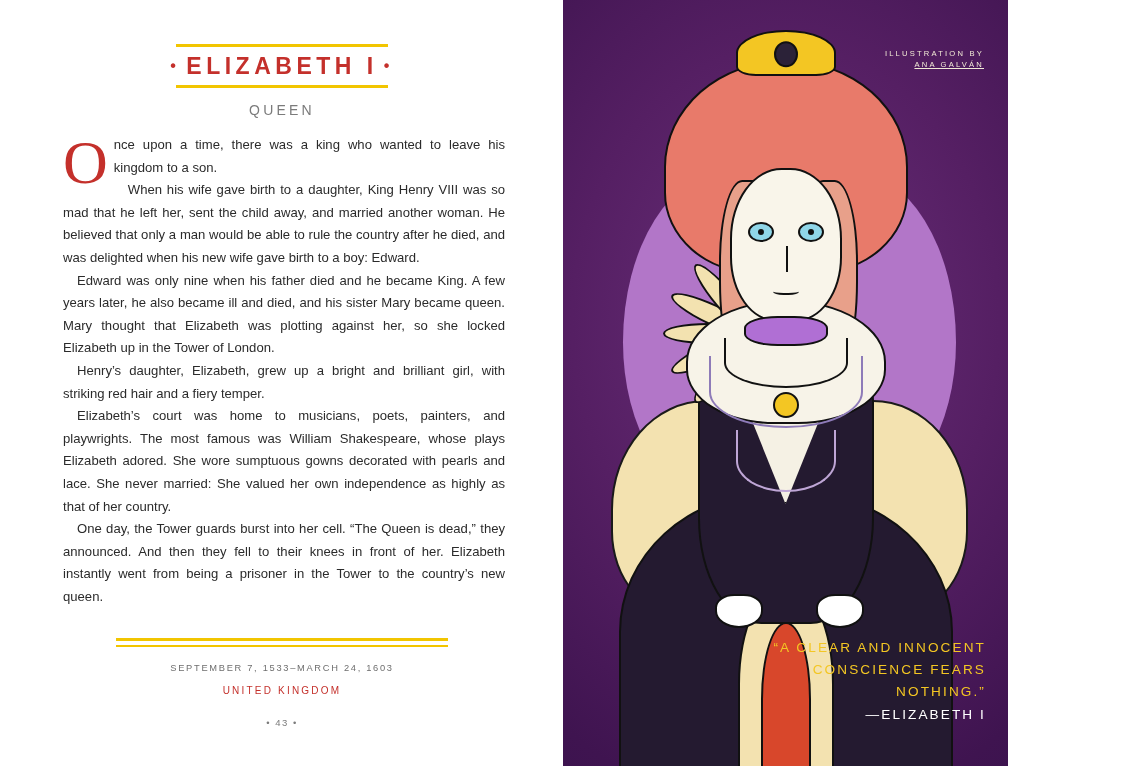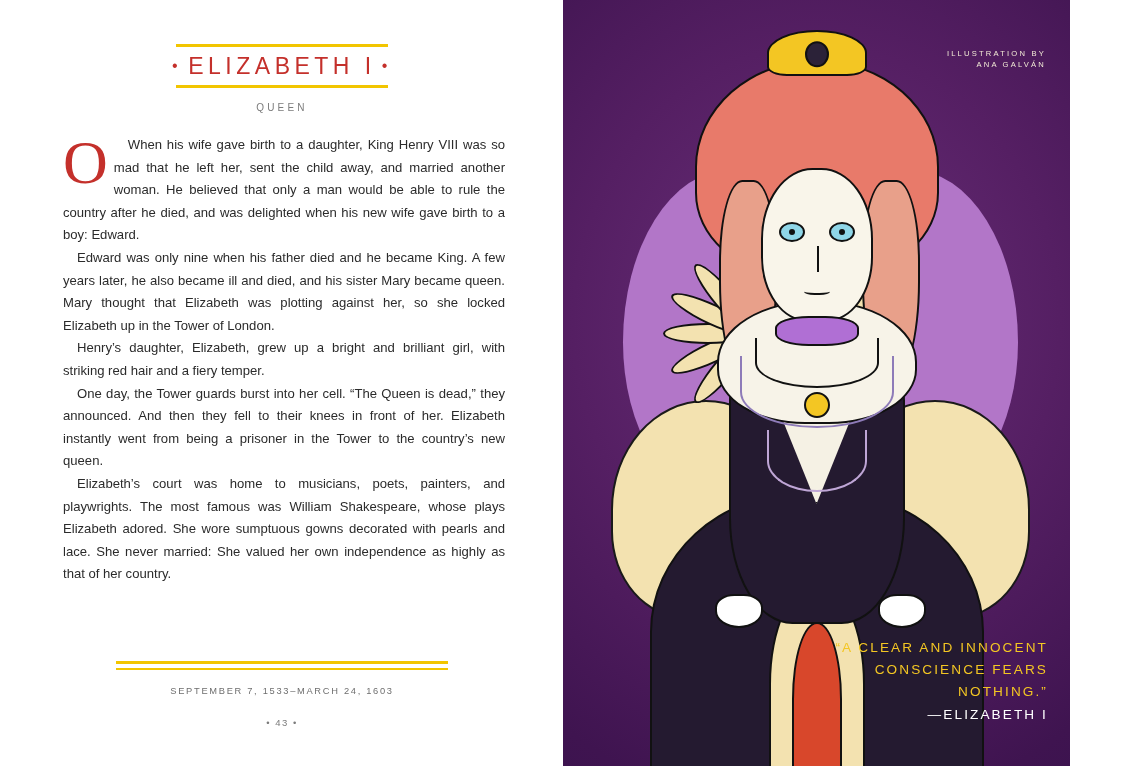--- a/index.html
+++ b/index.html
@@ -43,34 +43,34 @@
     margin: 0 auto;
   }
   .rule-top { margin-bottom: 7px; }
   .rule-bottom { margin-top: 6px; }
 
   .title-name {
     font-family: "Liberation Sans", sans-serif;
     font-size: 23px;
     letter-spacing: 4.5px;
     color: #c4302b;
-    font-weight: 400;
+    font-weight: 700;
     line-height: 1.1;
     white-space: nowrap;
   }
   .title-name .dot {
     color: #c4302b;
     font-size: 16px;
     vertical-align: 3px;
     padding: 0 6px;
   }
 
   .subtitle {
     margin-top: 14px;
-    font-size: 10px;
+    font-size: 14px;
     letter-spacing: 3.2px;
     color: #7b7b7b;
     text-align: center;
   }
 
   .body-col {
     position: absolute;
     left: 63px;
     top: 134px;
     width: 442px;
@@ -128,38 +128,38 @@
   .page-num {
     margin-top: 21px;
     font-size: 9.5px;
     letter-spacing: 1.5px;
     color: #7b7b7b;
   }
 
   
   .page-right {
     position: relative;
-    width: 507px;
+    width: 445px;
     height: 766px;
     overflow: hidden;
     background: radial-gradient(ellipse 120% 90% at 50% 42%, #6a2f7a 0%, #551f63 40%, #3f1450 72%, #33104a 100%);
   }
 
   .credit {
     position: absolute;
     right: 24px;
     top: 48px;
     text-align: right;
     color: #f2ead6;
     font-size: 7.6px;
     letter-spacing: 2.2px;
     line-height: 11px;
     z-index: 40;
   }
-  .credit .who { color: #f2ead6; }
+  .credit .who { color: #f2ead6; text-decoration: underline; }
 
   .quote {
     position: absolute;
     right: 22px;
     bottom: 40px;
     width: 260px;
     text-align: right;
     color: #f3c623;
     font-size: 13.6px;
     letter-spacing: 2.1px;
@@ -464,34 +464,35 @@
     <div class="title-block">
       <div class="rule-top"></div>
       <div class="title-name">
         <span class="dot">•</span><span>ELIZABETH I</span><span class="dot">•</span>
       </div>
       <div class="rule-bottom"></div>
       <div class="subtitle">QUEEN</div>
     </div>
 
     <div class="body-col">
-      <p class="first"><span class="dropcap">O</span></p>
+      <p class="first"><span class="dropcap">O</span><span>nce upon a time, there was a king who wanted to leave his kingdom to a son.</span></p>
       <p>When his wife gave birth to a daughter, King Henry VIII was so mad that he left her, sent the child away, and married another woman. He believed that only a man would be able to rule the country after he died, and was delighted when his new wife gave birth to a boy: Edward.</p>
       <p>Edward was only nine when his father died and he became King.  A few years later, he also became ill and died, and his sister Mary became queen. Mary thought that Elizabeth was plotting against her, so she locked Elizabeth up in the Tower of London.</p>
       <p>Henry’s daughter, Elizabeth, grew up a bright and brilliant girl, with striking red hair and a fiery temper.</p>
+      <p>Elizabeth’s court was home to musicians, poets, painters, and playwrights. The most famous was William Shakespeare, whose plays Elizabeth adored. She wore sumptuous gowns decorated with pearls and lace. She never married: She valued her own independence as highly as that of her country.</p>
       <p>One day, the Tower guards burst into her cell. “The Queen is dead,” they announced. And then they fell to their knees in front of her. Elizabeth instantly went from being a prisoner in the Tower to the country’s new queen.</p>
-      <p>Elizabeth’s court was home to musicians, poets, painters, and playwrights. The most famous was William Shakespeare, whose plays Elizabeth adored. She wore sumptuous gowns decorated with pearls and lace. She never married: She valued her own independence as highly as that of her country.</p>
     </div>
 
     <div class="footer-block">
       <div class="footer-rules">
         <div class="footer-rule"></div>
         <div class="footer-rule"></div>
       </div>
       <div class="dates">SEPTEMBER 7, 1533–MARCH 24, 1603</div>
+      <div class="country">UNITED KINGDOM</div>
       <div class="page-num">• 43 •</div>
     </div>
   </div>
 
   <div class="page-right">
 
     <div class="credit">
       <div>ILLUSTRATION BY</div>
       <div class="who">ANA GALVÁN</div>
     </div>

